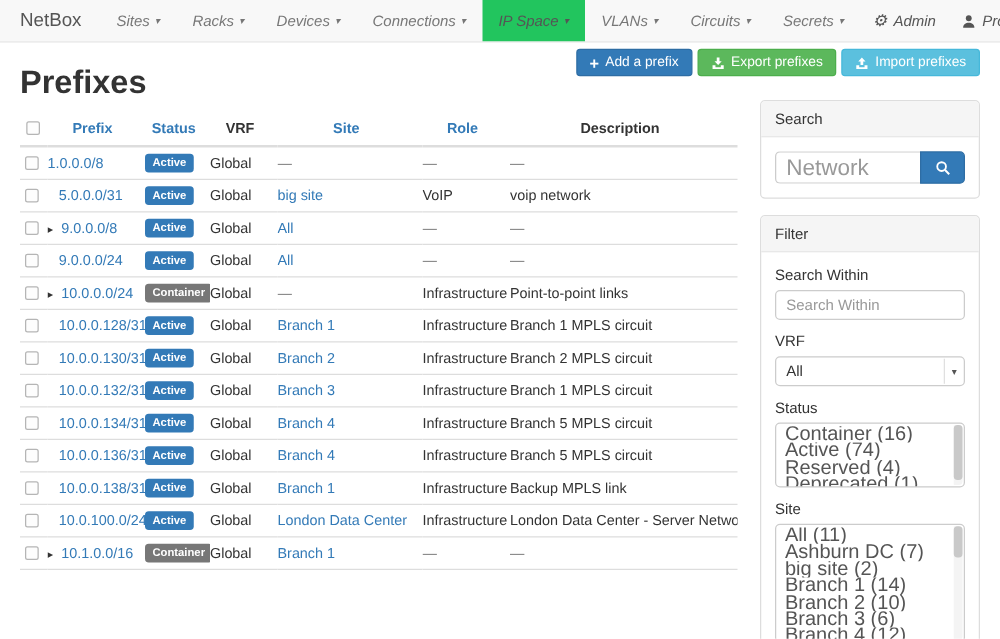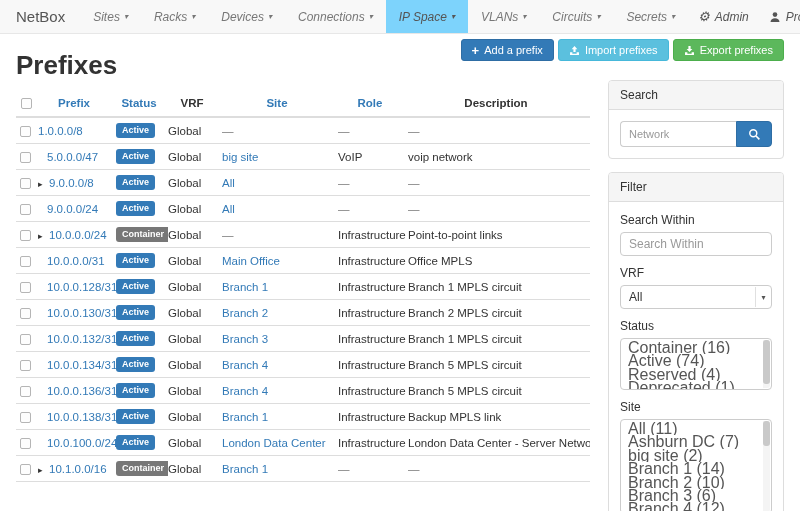--- a/index.html
+++ b/index.html
@@ -4,21 +4,21 @@
 <style>
   * { box-sizing: border-box; margin: 0; padding: 0; }
   html, body { width: 800px; height: 511px; overflow: hidden; background: #fff; }
   body { font-family: "Liberation Sans", sans-serif; font-size: 12px; color: #333; }
 
   
   .navbar { display: flex; align-items: stretch; height: 34px; background: #f8f8f8; border-bottom: 1px solid #e7e7e7; }
   .brand { display: flex; align-items: center; padding: 0 15px 0 16px; font-size: 15px; color: #555; text-decoration: none; }
   .nav-left { display: flex; align-items: stretch; }
   .nav-item { display: flex; align-items: center; padding: 0 13px; color: #777; font-size: 12px; cursor: pointer; white-space: nowrap; font-style: italic; }
-  .nav-item.active { background: #7dd3fc; color: #555; }
+  .nav-item.active { background: #22c55e; color: #555; }
   .caret { margin-left: 4px; font-size: 8px; line-height: 1; }
   .nav-right { margin-left: auto; display: flex; align-items: stretch; padding-right: 10px; }
   .nav-right .nav-item { padding: 0 10px; color: #555; gap: 5px; }
   .nav-ico { display: inline-flex; align-items: center; }
   .gear-glyph { font-size: 13px; line-height: 1; color: #555; }
 
   
   .page { position: relative; }
   .top-buttons { position: absolute; top: 5px; right: 16px; display: flex; gap: 4px; z-index: 5; }
   .btn { display: flex; align-items: center; gap: 5px; height: 22px; padding: 0 10px; border-radius: 3px; border: 1px solid transparent; color: #fff; font-size: 11px; font-family: inherit; cursor: pointer; }
@@ -45,21 +45,21 @@
   .badge.primary { background: #337ab7; }
   .badge.default { background: #777; }
   .dash { color: #777; }
 
   
   aside { flex: 0 0 176px; width: 176px; padding-top: 46px; }
   .panel { border: 1px solid #ddd; border-radius: 4px; background: #fff; margin-bottom: 13px; }
   .panel-heading { padding: 7px 11px; background: #f5f5f5; border-bottom: 1px solid #ddd; border-radius: 3px 3px 0 0; font-size: 12px; color: #333; }
   .panel-body { padding: 11px; }
   .input-group { display: flex; }
-  .input-group input { flex: 1; min-width: 0; height: 26px; border: 1px solid #ccc; border-right: 0; border-radius: 4px 0 0 4px; padding: 0 8px; font-size: 11px; color: #555; font-family: inherit; }
+  .input-group input { flex: 1; min-width: 0; height: 26px; border: 1px solid #ccc; border-right: 0; border-radius: 4px 0 0 4px; padding: 0 8px; font-size: 18px; color: #555; font-family: inherit; }
   .search-btn { width: 36px; height: 26px; background: #337ab7; border: 1px solid #2e6da4; border-radius: 0 4px 4px 0; display: flex; align-items: center; justify-content: center; cursor: pointer; }
   input::placeholder { color: #999; }
   .panel-body label { display: block; margin: 10px 0 5px; font-size: 12px; color: #333; }
   .panel-body label:first-child { margin-top: 0; }
   .text-input { width: 100%; height: 24px; border: 1px solid #ccc; border-radius: 4px; padding: 0 8px; font-size: 12px; color: #555; font-family: inherit; }
   .select { position: relative; height: 24px; border: 1px solid #ccc; border-radius: 4px; background: #fff; font-size: 12px; color: #333; line-height: 22px; padding: 0 24px 0 8px; cursor: pointer; }
   .select .caret-box { position: absolute; right: 0; top: 1px; bottom: 1px; width: 16px; border-left: 1px solid #e0e0e0; text-align: center; font-size: 8px; color: #555; line-height: 22px; }
   .listbox { position: relative; border: 1px solid #ccc; border-radius: 4px; background: #fff; overflow: hidden; padding: 2px 0; }
   .listbox .option { padding-left: 7px; padding-right: 12px; font-size: 16px; line-height: 13.4px; color: #555; white-space: nowrap; overflow: hidden; cursor: default; }
   #status-list { height: 52px; }
@@ -127,37 +127,37 @@
       </div>
   </nav>
 
   <div class="page">
 
     <div class="top-buttons">
       <button class="btn primary">
         <span class="plus">+</span>
         <span>Add a prefix</span>
       </button>
+      <button class="btn success">
+        <span class="nav-ico">
+          <svg width="11" height="11" viewBox="0 0 16 16">
+              <path d="M8 10.2L3.8 5.7h2.6V1.5h3.2v4.2h2.6z" fill="#fff"></path>
+              <path d="M1.5 10.5h3.4v2.2h6.2v-2.2h3.4v4.2h-13z" fill="#fff"></path>
+            </svg>
+        </span>
+        <span>Export prefixes</span>
+      </button>
       <button class="btn info">
         <span class="nav-ico">
           <svg width="11" height="11" viewBox="0 0 16 16">
               <path d="M8 1.5l4.2 4.5H9.6v4.2H6.4V6H3.8z" fill="#fff"></path>
               <path d="M1.5 10.5h3.4v2.2h6.2v-2.2h3.4v4.2h-13z" fill="#fff"></path>
             </svg>
         </span>
         <span>Import prefixes</span>
-      </button>
-      <button class="btn success">
-        <span class="nav-ico">
-          <svg width="11" height="11" viewBox="0 0 16 16">
-              <path d="M8 10.2L3.8 5.7h2.6V1.5h3.2v4.2h2.6z" fill="#fff"></path>
-              <path d="M1.5 10.5h3.4v2.2h6.2v-2.2h3.4v4.2h-13z" fill="#fff"></path>
-            </svg>
-        </span>
-        <span>Export prefixes</span>
       </button>
     </div>
 
     <div class="content">
       <main>
         <h1>Prefixes</h1>
         <table>
           <colgroup>
             <col style="width:22px">
               <col style="width:78px">
@@ -183,21 +183,21 @@
                 <td><span class="cb"></span></td>
                 <td><span class="indent" style="width: 0px;"></span><a>1.0.0.0/8</a></td>
                 <td><span class="badge primary">Active</span></td>
                 <td><span>Global</span></td>
                 <td><span class="dash">—</span></td>
                 <td><span class="dash">—</span></td>
                 <td><span class="dash">—</span></td>
               </tr>
               <tr>
                 <td><span class="cb"></span></td>
-                <td><span class="indent" style="width: 9px;"></span><a>5.0.0.0/47</a></td>
+                <td><span class="indent" style="width: 9px;"></span><a>5.0.0.0/31</a></td>
                 <td><span class="badge primary">Active</span></td>
                 <td><span>Global</span></td>
                 <td><a>big site</a></td>
                 <td><span>VoIP</span></td>
                 <td><span>voip network</span></td>
               </tr>
               <tr>
                 <td><span class="cb"></span></td>
                 <td><span class="indent" style="width: 0px;"></span><span class="tri">▸</span><a>9.0.0.0/8</a></td>
                 <td><span class="badge primary">Active</span></td>
@@ -216,29 +216,20 @@
                 <td><span class="dash">—</span></td>
               </tr>
               <tr>
                 <td><span class="cb"></span></td>
                 <td><span class="indent" style="width: 0px;"></span><span class="tri">▸</span><a>10.0.0.0/24</a></td>
                 <td><span class="badge default">Container</span></td>
                 <td><span>Global</span></td>
                 <td><span class="dash">—</span></td>
                 <td><span>Infrastructure</span></td>
                 <td><span>Point-to-point links</span></td>
-              </tr>
-              <tr>
-                <td><span class="cb"></span></td>
-                <td><span class="indent" style="width: 9px;"></span><a>10.0.0.0/31</a></td>
-                <td><span class="badge primary">Active</span></td>
-                <td><span>Global</span></td>
-                <td><a>Main Office</a></td>
-                <td><span>Infrastructure</span></td>
-                <td><span>Office MPLS</span></td>
               </tr>
               <tr>
                 <td><span class="cb"></span></td>
                 <td><span class="indent" style="width: 9px;"></span><a>10.0.0.128/31</a></td>
                 <td><span class="badge primary">Active</span></td>
                 <td><span>Global</span></td>
                 <td><a>Branch 1</a></td>
                 <td><span>Infrastructure</span></td>
                 <td><span>Branch 1 MPLS circuit</span></td>
               </tr>

